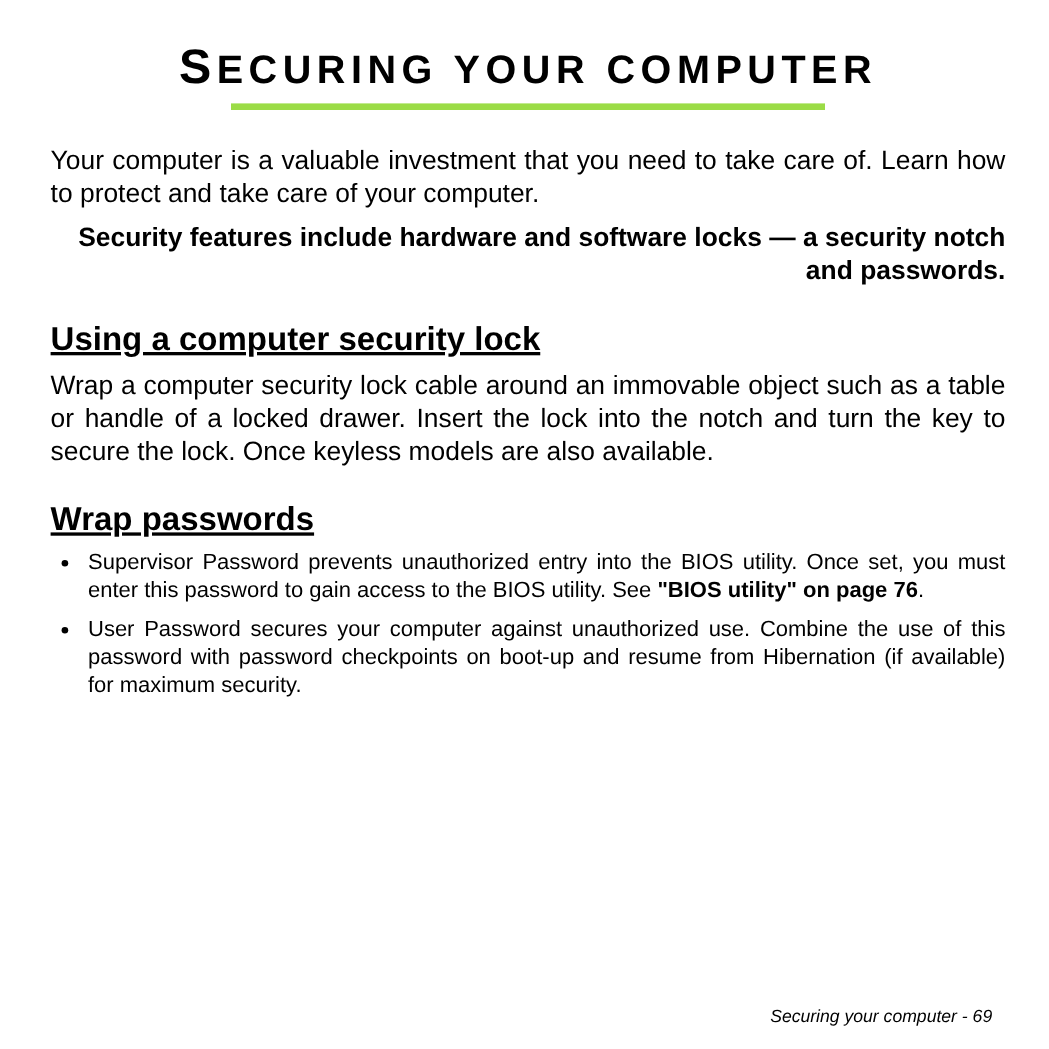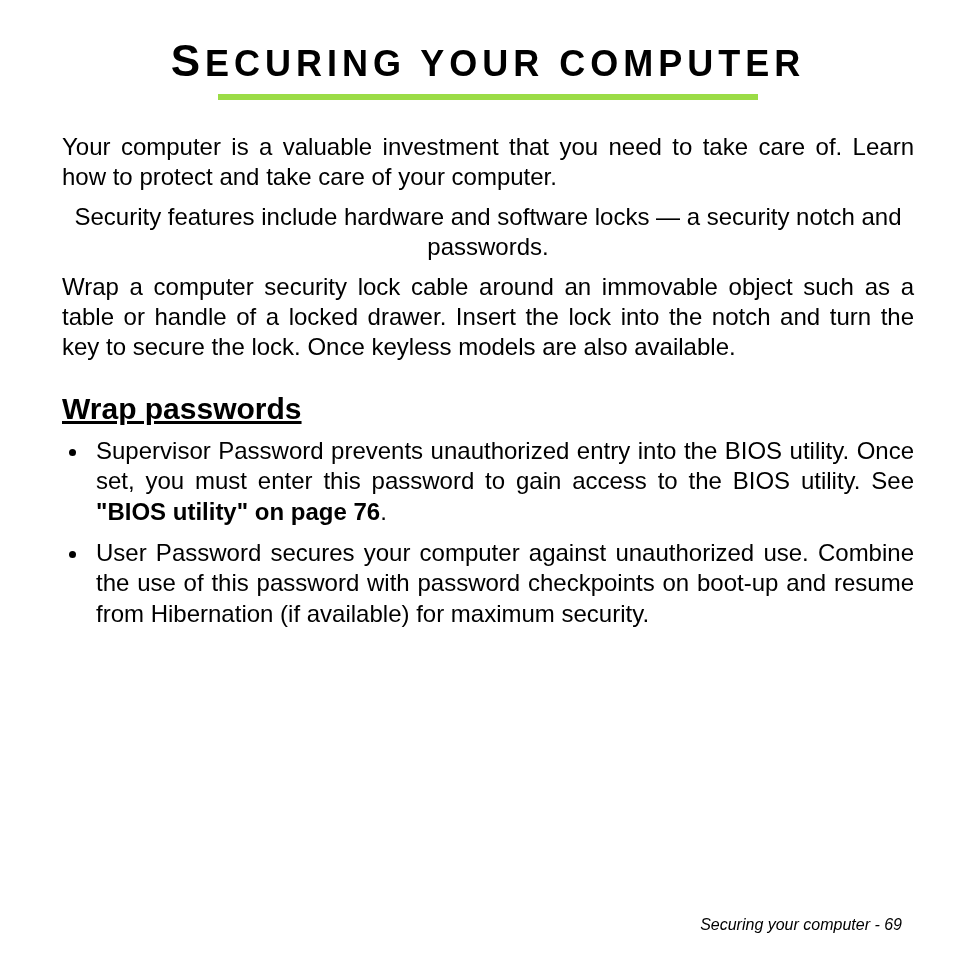--- a/index.html
+++ b/index.html
@@ -8,21 +8,21 @@
     width: 954px;
     height: 954px;
     background: #ffffff;
     font-family: Arial, Helvetica, sans-serif;
     color: #000;
   }
   .page {
     box-sizing: border-box;
     width: 954px;
     height: 954px;
-    padding: 30px 40px 20px 62px;
+    padding: 30px 40px 20px 46px;
     position: relative;
   }
   .title-wrap {
     text-align: center;
     margin-top: 6px;
   }
   .title-first {
     font-size: 44px;
     font-weight: 700;
     letter-spacing: 5px;
@@ -57,21 +57,21 @@
     font-family: Arial, Helvetica, sans-serif;
   }
   ul.bullets {
     margin: 6px 0 0 0;
     padding-left: 28px;
   }
   ul.bullets li {
     text-align: justify;
     margin-bottom: 10px;
     padding-left: 6px;
-    font-size: 24px;
+    font-size: 20px;
     line-height: 1.28;
   }
   .bold {
     font-weight: 700;
   }
   .footer {
     position: absolute;
     bottom: 20px;
     right: 52px;
     font-style: italic;
@@ -84,22 +84,23 @@
 
 <div class="page">
 
   <div class="title-wrap">
     <span class="title-first">S</span><span class="title-rest">ECURING YOUR COMPUTER</span>
     <div class="rule"></div>
   </div>
 
   <div class="body-text">
     <p class="para">Your computer is a valuable investment that you need to take care of. Learn how to protect and take care of your computer.</p>
-    <p class="para" style="text-align:center;">Security features include hardware and software locks — a security notch and passwords.</p>
+    <p class="para" style="text-align:right;font-weight:bold;">Security features include hardware and software locks — a security notch and passwords.</p>
 
+    <h2 class="section">Using a computer security lock</h2>
     <p class="para">Wrap a computer security lock cable around an immovable object such as a table or handle of a locked drawer. Insert the lock into the notch and turn the key to secure the lock. Once keyless models are also available.</p>
 
     <h2 class="section">Wrap passwords</h2>
 
     <ul class="bullets">
       <li>
         <span>Supervisor Password prevents unauthorized entry into the BIOS utility. Once set, you must enter this password to gain access to the BIOS utility. See </span><span class="bold">"BIOS utility" on page 76</span><span>.</span>
       </li>
       <li>
         <span>User Password secures your computer against unauthorized use. Combine the use of this password with password checkpoints on boot-up and resume from Hibernation (if available) for maximum security.</span><span class="bold"></span><span></span>

